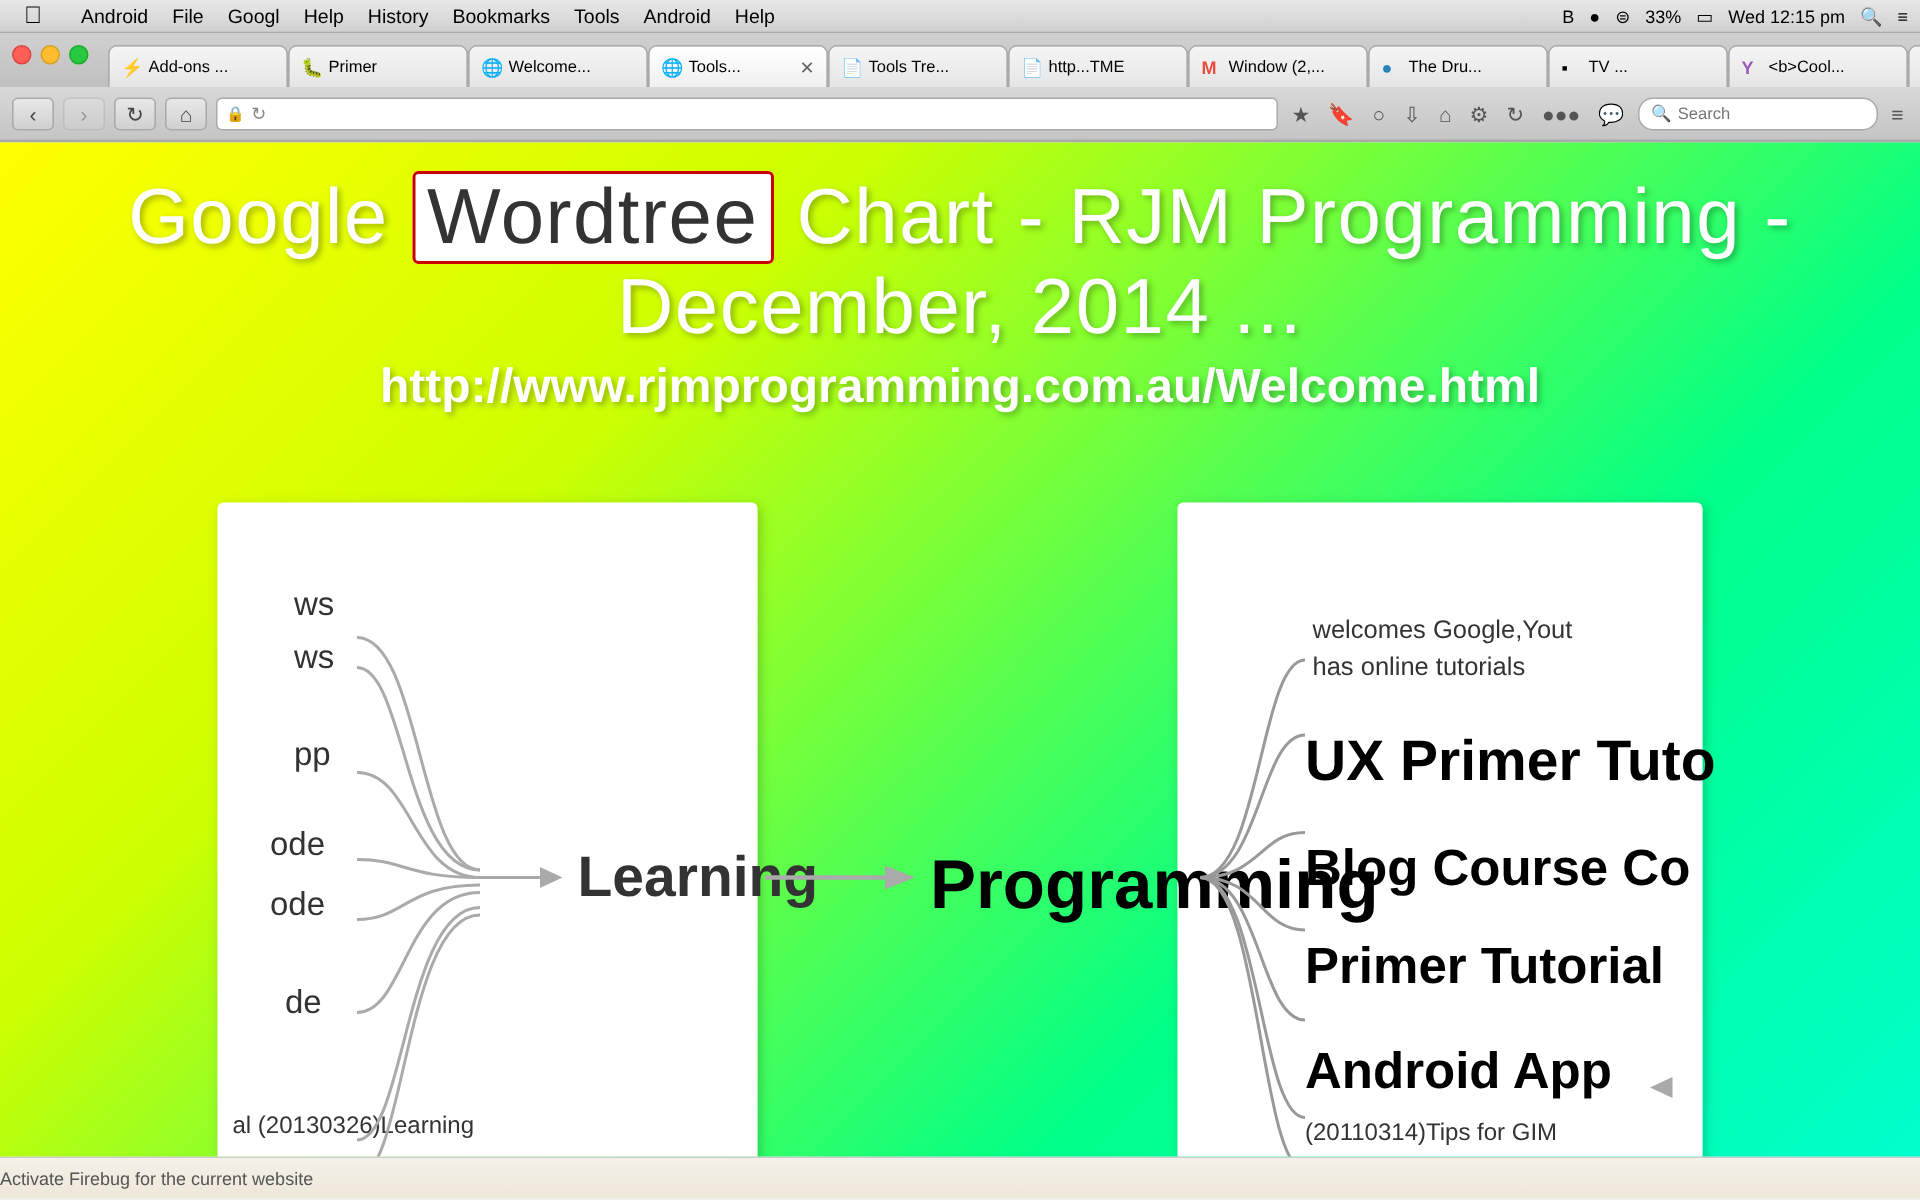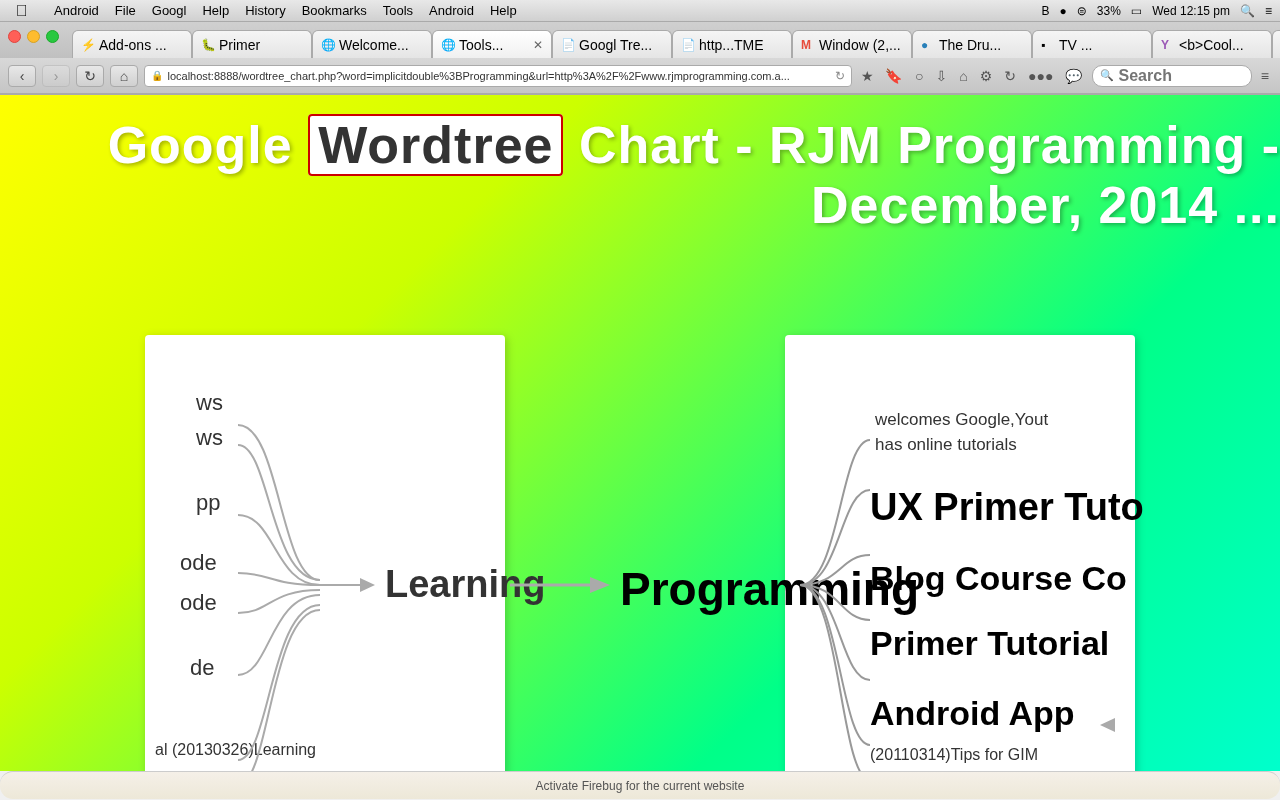--- a/index.html
+++ b/index.html
@@ -81,21 +81,21 @@
       font-size: 11px;
       cursor: pointer;
       gap: 4px;
       position: relative;
     }
     .tab.active {
       background: linear-gradient(to bottom, #ffffff, #f0f0f0);
       z-index: 2;
     }
     .tab-favicon { width: 14px; height: 14px; font-size: 12px; }
-    .tab-label { flex: 1; overflow: hidden; text-overflow: ellipsis; white-space: nowrap; font-size: 14px; }
+    .tab-label { flex: 1; overflow: hidden; text-overflow: ellipsis; white-space: nowrap; font-size: 11px; }
     .tab-close { font-size: 12px; color: #666; cursor: pointer; margin-left: 4px; }
 
     
     .nav-bar {
       height: 36px;
       background: linear-gradient(to bottom, #d8d8d8, #c5c5c5);
       display: flex;
       align-items: center;
       padding: 0 8px;
       gap: 6px;
@@ -151,25 +151,24 @@
       overflow: hidden;
     }
 
     
     .page-header {
       text-align: center;
       padding: 20px 0 10px;
     }
     .page-header h1 {
       font-size: 52px;
-      font-weight: bold;
+      font-weight: normal;
       color: white;
       text-shadow: 2px 2px 4px rgba(0,0,0,0.3);
       letter-spacing: 1px;
-      text-align: right;
     }
     .wordtree-highlight {
       background: white;
       border: 2px solid #cc0000;
       border-radius: 4px;
       padding: 0 8px;
       color: #333 !important;
       text-shadow: none !important;
     }
     .page-header .subtitle {
@@ -179,25 +178,23 @@
       text-shadow: 2px 2px 4px rgba(0,0,0,0.3);
       margin-top: 4px;
     }
 
     
     .firebug-bar {
       height: 28px;
       background: linear-gradient(to bottom, #f5f0e8, #ede8d8);
       display: flex;
       align-items: center;
-      justify-content: center;
       font-size: 12px;
       color: #555;
       border-top: 1px solid #ccc;
-      border-radius: 13px;
     }
 
     
     .wt-viz {
       position: absolute;
       top: 230px;
       left: 0;
       width: 1280px;
       height: 520px;
     }
@@ -248,21 +245,21 @@
       <span class="tab-favicon">🌐</span>
       <span class="tab-label">Welcome...</span>
     </div>
     <div class="tab active">
       <span class="tab-favicon">🌐</span>
       <span class="tab-label">Tools...</span>
       <span class="tab-close">✕</span>
     </div>
     <div class="tab">
       <span class="tab-favicon">📄</span>
-      <span class="tab-label">Googl Tre...</span>
+      <span class="tab-label">Tools Tre...</span>
     </div>
     <div class="tab">
       <span class="tab-favicon">📄</span>
       <span class="tab-label">http...TME</span>
     </div>
     <div class="tab">
       <span class="tab-favicon" style="font-weight:bold;color:#e74c3c;">M</span>
       <span class="tab-label">Window (2,...</span>
     </div>
     <div class="tab">
@@ -283,48 +280,48 @@
 
   </div>
 
   <div class="nav-bar">
     <div class="nav-btn">‹</div>
     <div class="nav-btn disabled">›</div>
     <div class="nav-btn">↻</div>
     <div class="nav-btn">⌂</div>
     <div class="url-bar">
       <span class="url-icon">🔒</span>
-      <span class="url-text">localhost:8888/wordtree_chart.php?word=implicitdouble%3BProgramming&amp;url=http%3A%2F%2Fwww.rjmprogramming.com.a...</span>
       <span style="font-size:12px;color:#888;">↻</span>
     </div>
     <div class="nav-icon-btn">★</div>
     <div class="nav-icon-btn">🔖</div>
     <div class="nav-icon-btn">○</div>
     <div class="nav-icon-btn">⇩</div>
     <div class="nav-icon-btn">⌂</div>
     <div class="nav-icon-btn">⚙</div>
     <div class="nav-icon-btn">↻</div>
     <div class="nav-icon-btn">●●●</div>
     <div class="nav-icon-btn">💬</div>
     <div class="nav-search">
       <span>🔍</span>
-      <input type="text" style="border: none; outline: none; font-size: 16px; width: 100%; font-weight: bold;" placeholder="Search">
+      <input type="text" style="border: none; outline: none; font-size: 11px; width: 100%;" placeholder="Search">
     </div>
     <div class="nav-icon-btn">≡</div>
   </div>
 </div>
 
 <div class="page-content">
 
   <div class="page-header">
     <h1>
       <span>Google</span>
       <span class="wordtree-highlight">Wordtree</span>
       <span>Chart - RJM Programming - December, 2014 ...</span>
     </h1>
+    <div class="subtitle">http://www.rjmprogramming.com.au/Welcome.html</div>
   </div>
 
   <svg class="wt-viz" viewBox="0 0 1280 520" xmlns="http://www.w3.org/2000/svg">
 
     <rect x="145" y="10" width="360" height="490" fill="white" rx="4" ry="4" filter="url(#shadow)"></rect>
 
     <rect x="785" y="10" width="350" height="490" fill="white" rx="4" ry="4" filter="url(#shadow)"></rect>
 
     <defs>
       <filter id="shadow" x="-5%" y="-5%" width="110%" height="110%">

